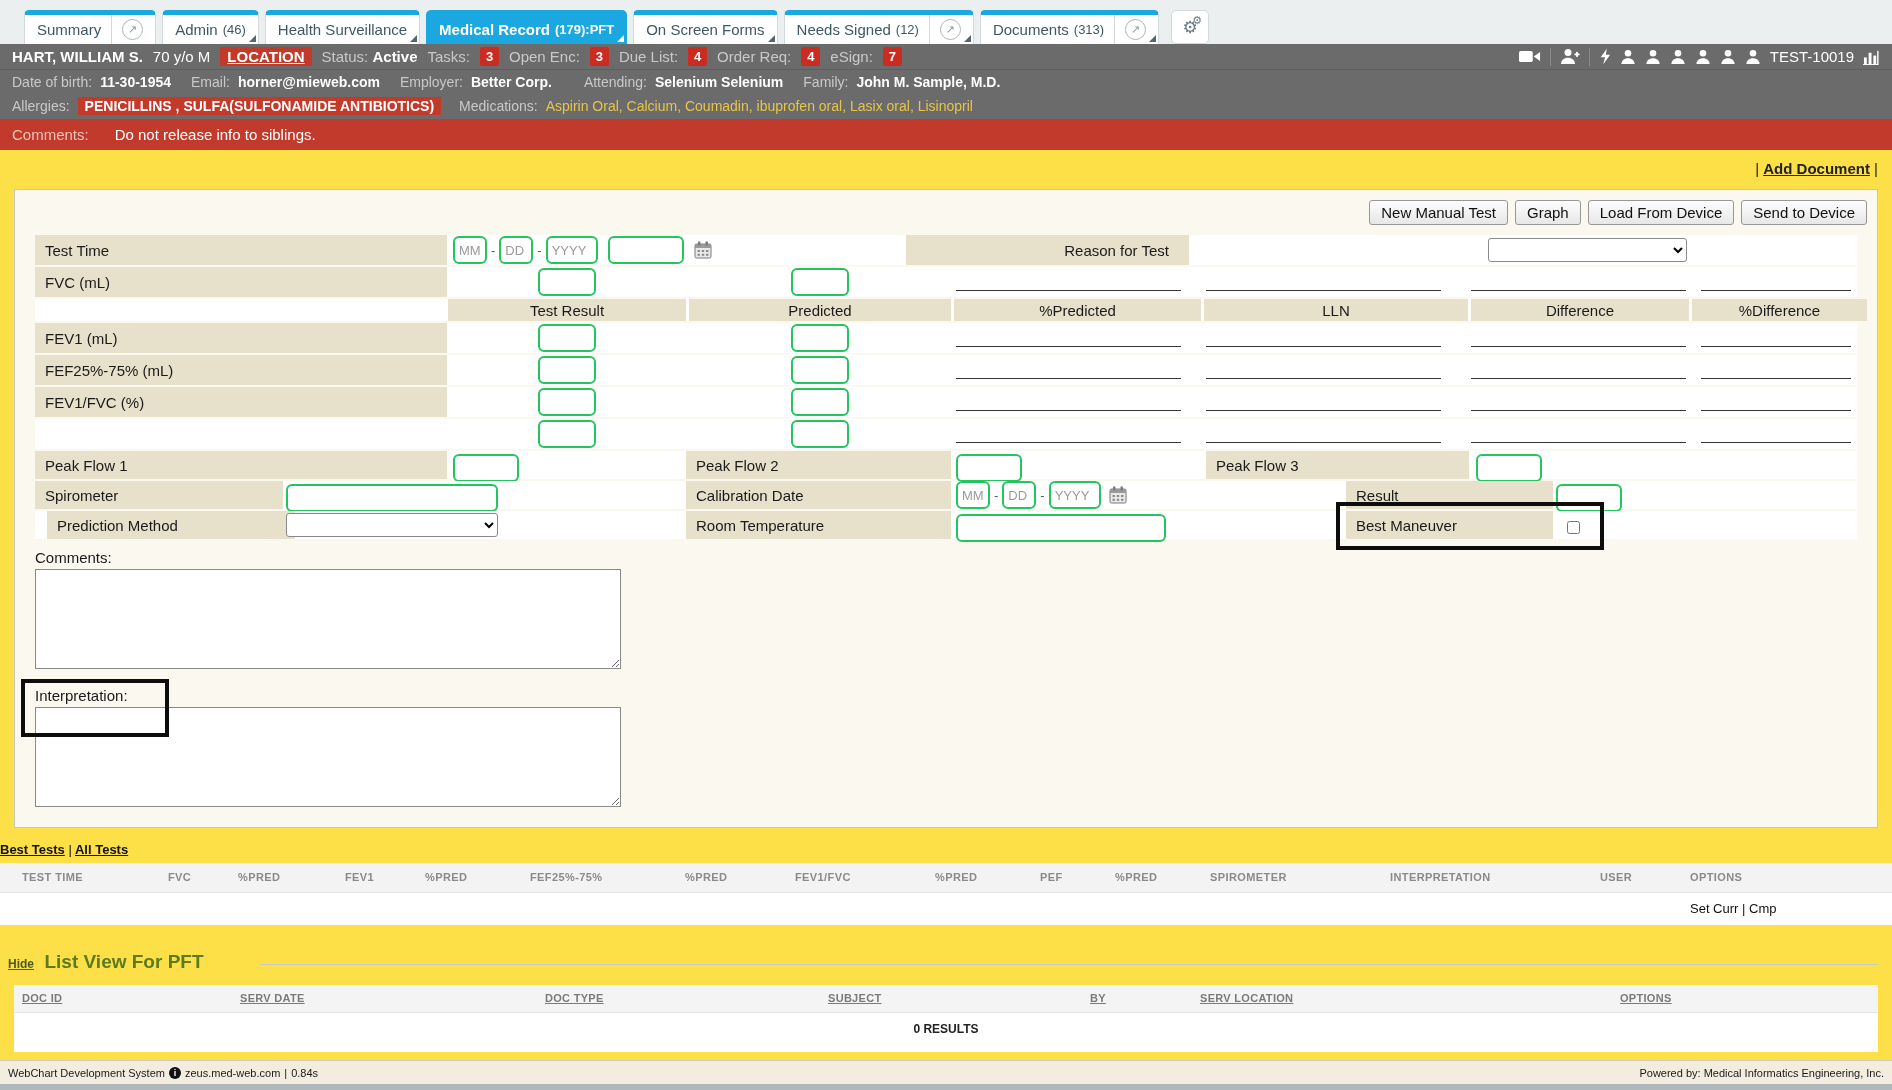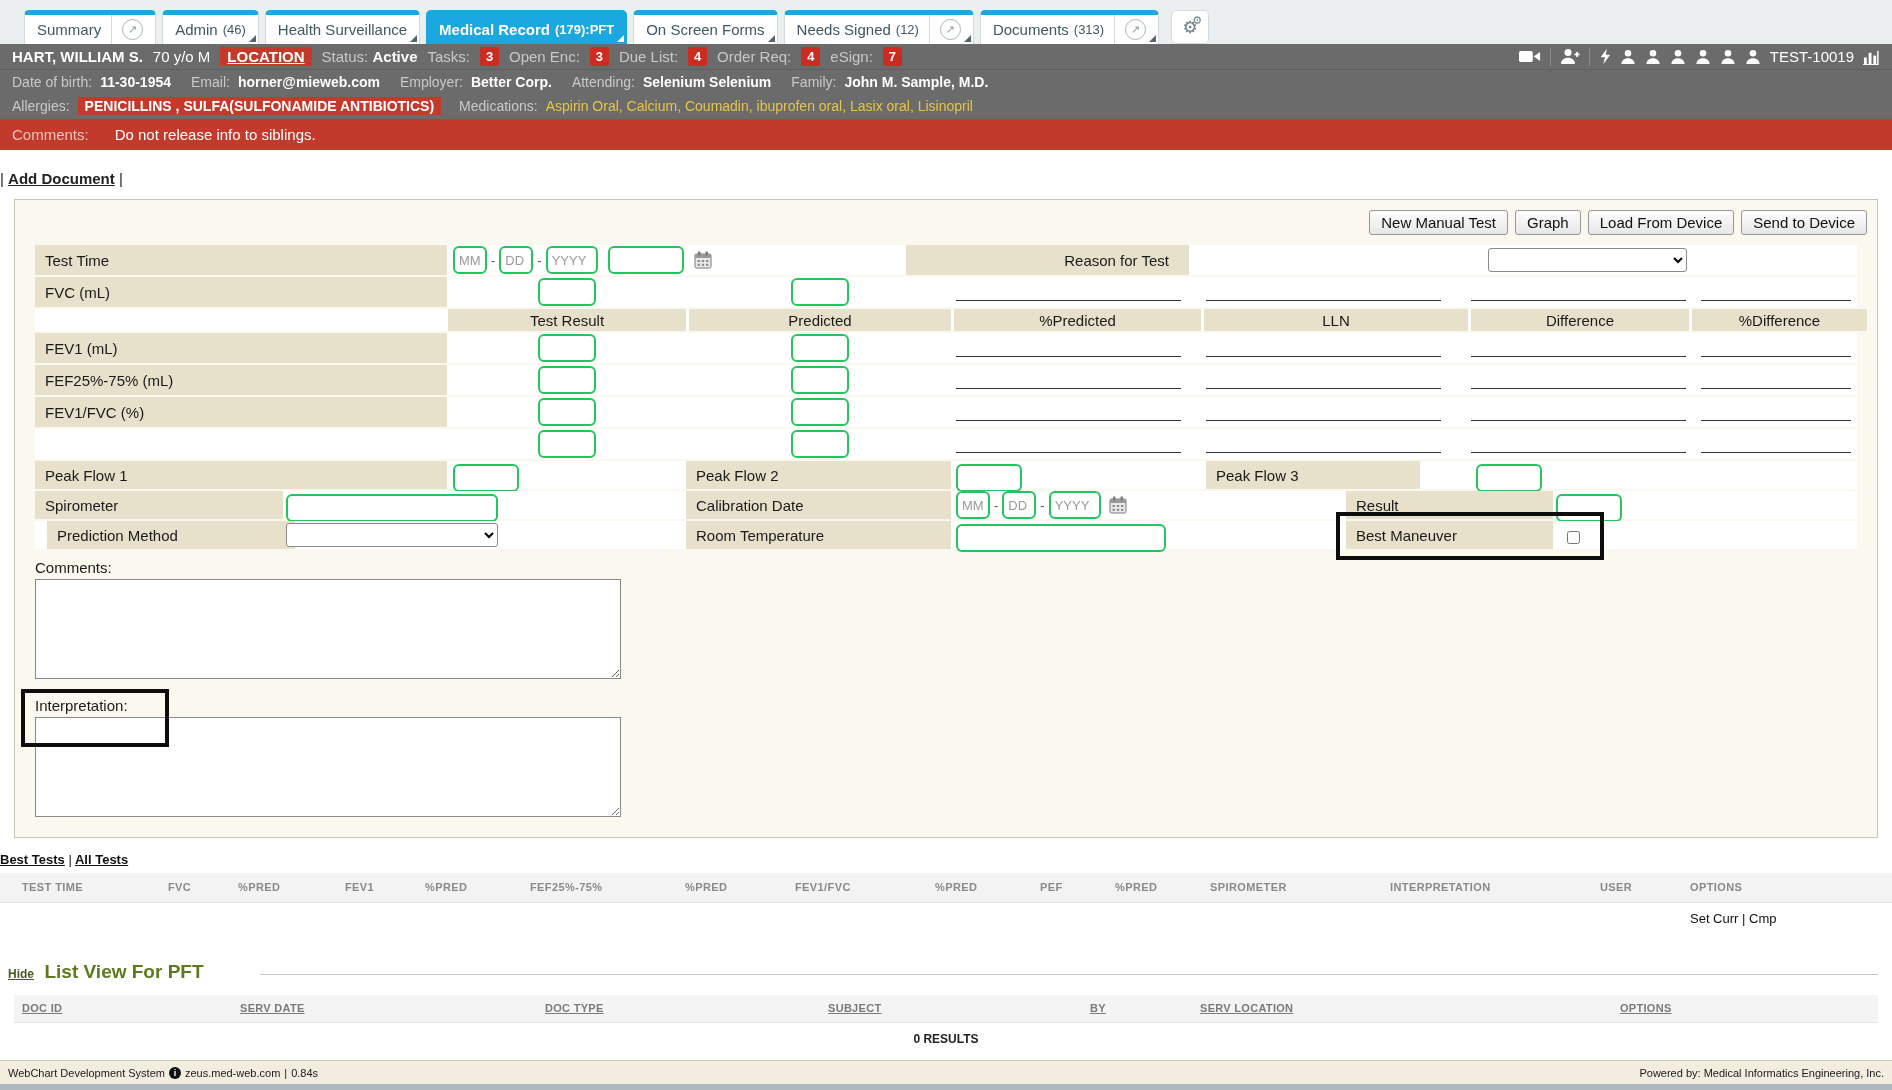--- a/index.html
+++ b/index.html
@@ -1,18 +1,18 @@
 <!DOCTYPE html>
 <html><head>
 <meta charset="utf-8">
 <style>
   * { box-sizing: border-box; }
   html,body { margin:0; padding:0; }
   body { font-family:"Liberation Sans", sans-serif; background:#F2EDDF; }
-  .screen { position:relative; width:1892px; height:1090px; overflow:hidden; background:#ffffff; }
+  .screen { position:relative; width:1892px; height:1090px; overflow:hidden; background:#fde047; }
 
   
   .tabbar { height:44px; background:#ECEFF0; display:flex; align-items:flex-end; padding-left:24px; gap:6px; }
   .tab { position:relative; height:34px; background:#fff; border:1px solid #D3DADD; border-bottom:none;
          border-top:5px solid #1BA7E0; border-radius:5px 5px 0 0; display:flex; align-items:center;
          padding:0 12px; font-size:15px; color:#3F5864; cursor:pointer; }
   .tab .cnt { margin-left:5px; font-size:13px; }
   .tab.active { background:#1BA7E0; border-color:#1BA7E0; color:#fff; font-weight:bold; }
   .popout { width:21px; height:21px; border:1px solid #A9B6BB; border-radius:50%; color:#8A979D;
             font-size:11px; display:flex; align-items:center; justify-content:center; margin-left:10px; background:#fff; }
@@ -41,21 +41,21 @@
   .prow3 { height:26px; display:flex; align-items:center; padding:0 12px; font-size:14px; gap:8px; }
   .med { color:#E7C546; cursor:pointer; }
   .meds { color:#E7C546; }
 
   
   .cbar { height:31px; background:#C23A2B; display:flex; align-items:center; padding:0 12px; font-size:15px; gap:26px;}
   .cbar .clab { color:#EFC5BC; }
   .cbar .ctext { color:#fff; }
 
   
-  .adddoc { padding:20px 14px 6px 0; font-size:15px; color:#222; }
+  .adddoc { text-align:right; padding:10px 14px 6px 0; font-size:15px; color:#222; }
   .adddoc a { color:#222; text-decoration:underline; font-weight:bold; cursor:pointer; }
   .pipe { font-weight:normal; }
 
   .panel { margin:6px 14px 0 14px; background:#FBF8EF; border:1px solid #C9C5B9; padding:10px 0 16px 0; }
   .btnrow { display:flex; justify-content:flex-end; gap:7px; padding-right:10px; }
   .btnrow button { font-family:"Liberation Sans", sans-serif; font-size:15px; color:#111; padding:3px 11px;
                    background:linear-gradient(#FDFDFD,#E7E7E7); border:1px solid #979797; border-radius:3px; cursor:pointer; }
 
   .formarea { position:relative; margin-top:10px; padding:0 20px; }
   .frow { position:relative; height:30px; margin-bottom:2px; background:#fff; }
@@ -221,21 +221,21 @@
           </svg>
       </span>
     </div>
     <div class="prow2">
       <span class="hlabel">Date of birth:</span>
       <span class="hval">11-30-1954</span>
       <span class="hlabel" style="margin-left:12px">Email:</span>
       <span class="hval">horner@mieweb.com</span>
       <span class="hlabel" style="margin-left:12px">Employer:</span>
       <span class="hval">Better Corp.</span>
-      <span class="hlabel" style="margin-left:12px">Attending:</span>
+      <span class="hlabel" style="margin-left:24px">Attending:</span>
       <span class="hval">Selenium Selenium</span>
       <span class="hlabel" style="margin-left:12px">Family:</span>
       <span class="hval">John M. Sample, M.D.</span>
     </div>
     <div class="prow3">
       <span class="hlabel">Allergies:</span>
       <span class="chip">PENICILLINS , SULFA(SULFONAMIDE ANTIBIOTICS)</span>
       <span class="hlabel" style="margin-left:10px">Medications:</span>
       <span class="meds"><span class="med">Aspirin Oral</span>, <span class="med">Calcium</span>, <span class="med">Coumadin</span>, <span class="med">ibuprofen oral</span>, <span class="med">Lasix oral</span>, <span class="med">Lisinopril</span></span>
     </div>
@@ -366,21 +366,21 @@
         <div class="uline" style="left:1436px;width:215px"></div>
         <div class="uline" style="left:1666px;width:150px"></div>
       </div>
 
       
       <div class="frow h28">
         <div class="cell lblc" style="left:0;width:412px">Peak Flow 1</div>
         <input class="ti w66" style="position: absolute; left: 418px; top: 3px;">
         <div class="cell lblc" style="left:651px;width:265px">Peak Flow 2</div>
         <input class="ti w66" style="position: absolute; left: 921px; top: 3px;">
-        <div class="cell lblc" style="left:1171px;width:214px">Peak Flow 3</div>
+        <div class="cell lblc" style="left:1171px;width:263px">Peak Flow 3</div>
         <input class="ti w66" style="position: absolute; left: 1441px; top: 3px;">
       </div>
 
       
       <div class="frow h28">
         <div class="cell lblc" style="left:0;width:248px">Spirometer</div>
         <input class="ti w212" style="position: absolute; left: 251px; top: 3px;">
         <div class="cell lblc" style="left:651px;width:265px">Calibration Date</div>
         <div class="dateflex" style="left:921px">
           <input class="ti w34" placeholder="MM" style="">

